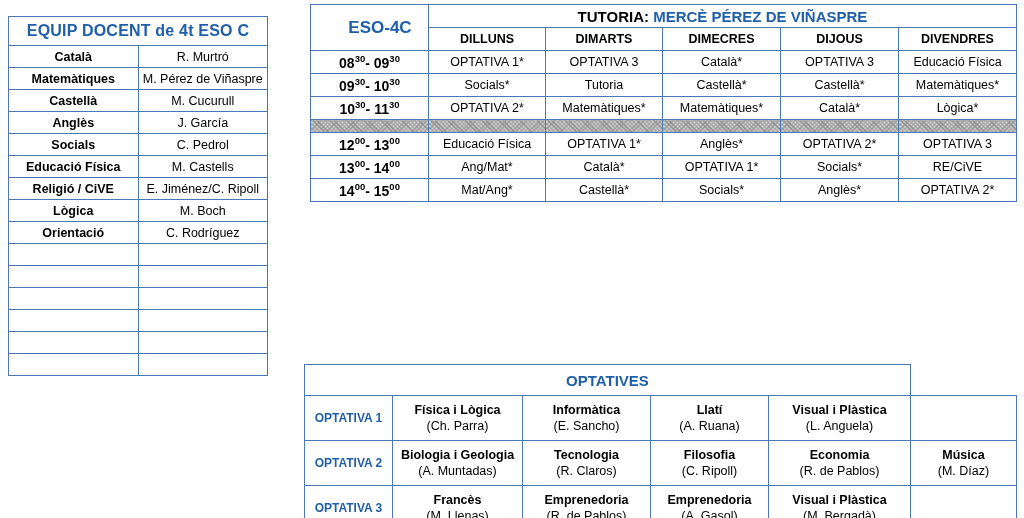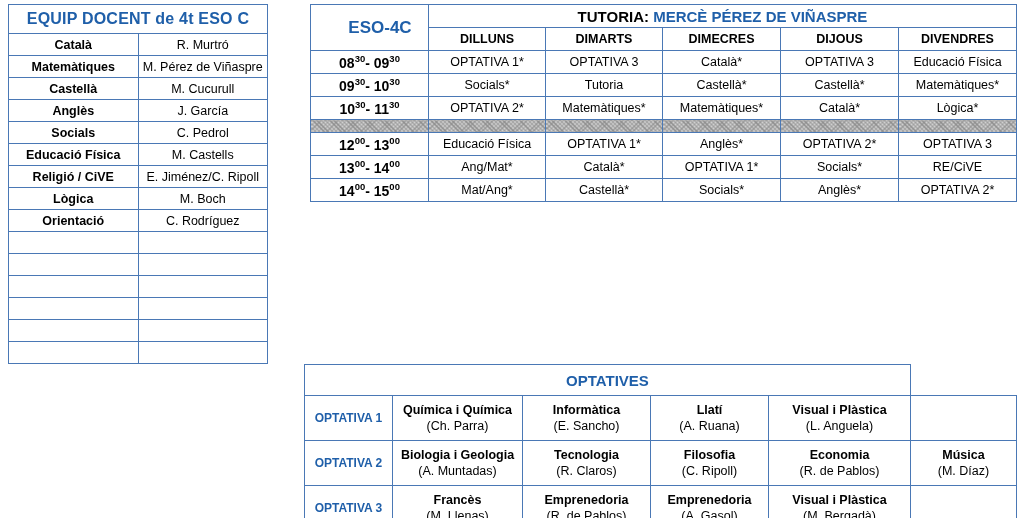--- a/index.html
+++ b/index.html
@@ -27,21 +27,21 @@
     text-align: center;
     vertical-align: middle;
     font-weight: normal;
     white-space: nowrap;
   }
 
   
   #equip-docent {
     position: absolute;
     left: 8px;
-    top: 4px;
+    top: 16px;
     width: 260px;
   }
   #equip-docent td {
     height: 21px;
     font-size: 12.5px;
   }
   #equip-docent .title {
     height: 28px;
     color: #1f5fa9;
     font-weight: bold;
@@ -310,21 +310,21 @@
   </colgroup>
   <tbody>
     <tr>
       <td class="opt-title" colspan="5">OPTATIVES</td>
       <td class="blank-col" style="border-top:1px solid #ffffff;border-right:1px solid #ffffff;"></td>
     </tr>
 
     <tr>
       <td class="opt-label">OPTATIVA 1</td>
       <td class="cell">
-          <span class="l1">Química i Química</span>
+          <span class="l1">Física i Lògica</span>
           <span class="l2">(Ch. Parra)</span>
         </td>
       <td class="cell">
           <span class="l1">Informàtica</span>
           <span class="l2">(E. Sancho)</span>
         </td>
       <td class="cell">
           <span class="l1">Llatí</span>
           <span class="l2">(A. Ruana)</span>
         </td>

